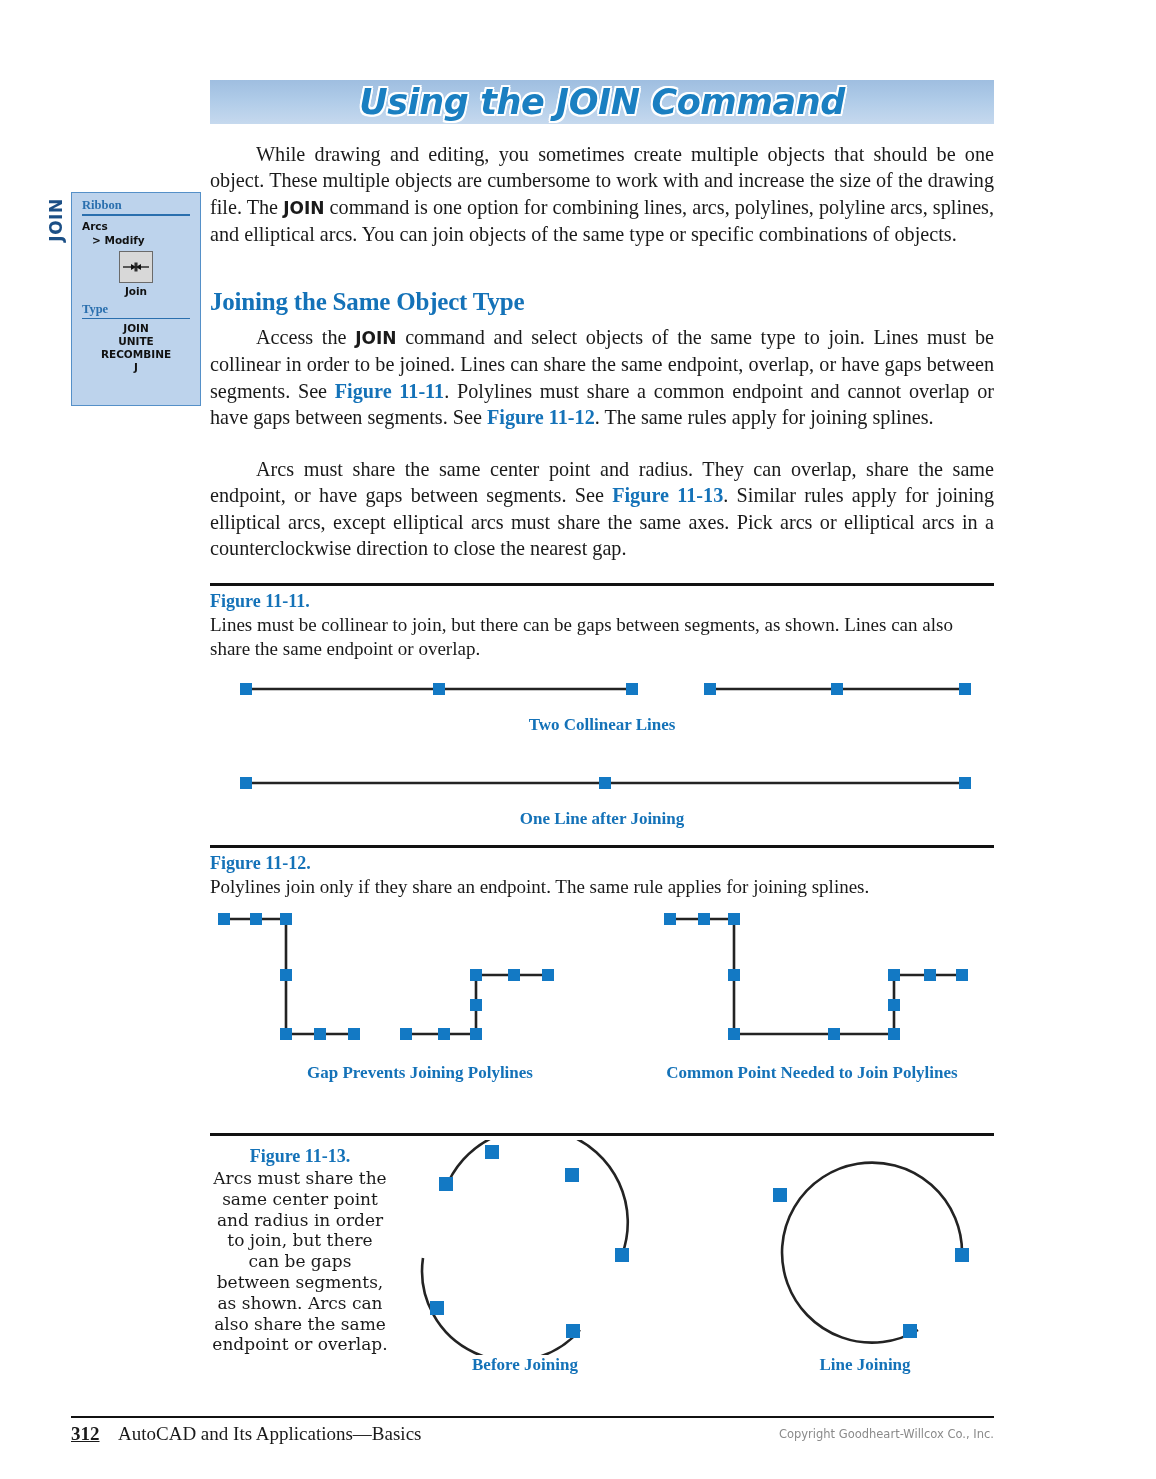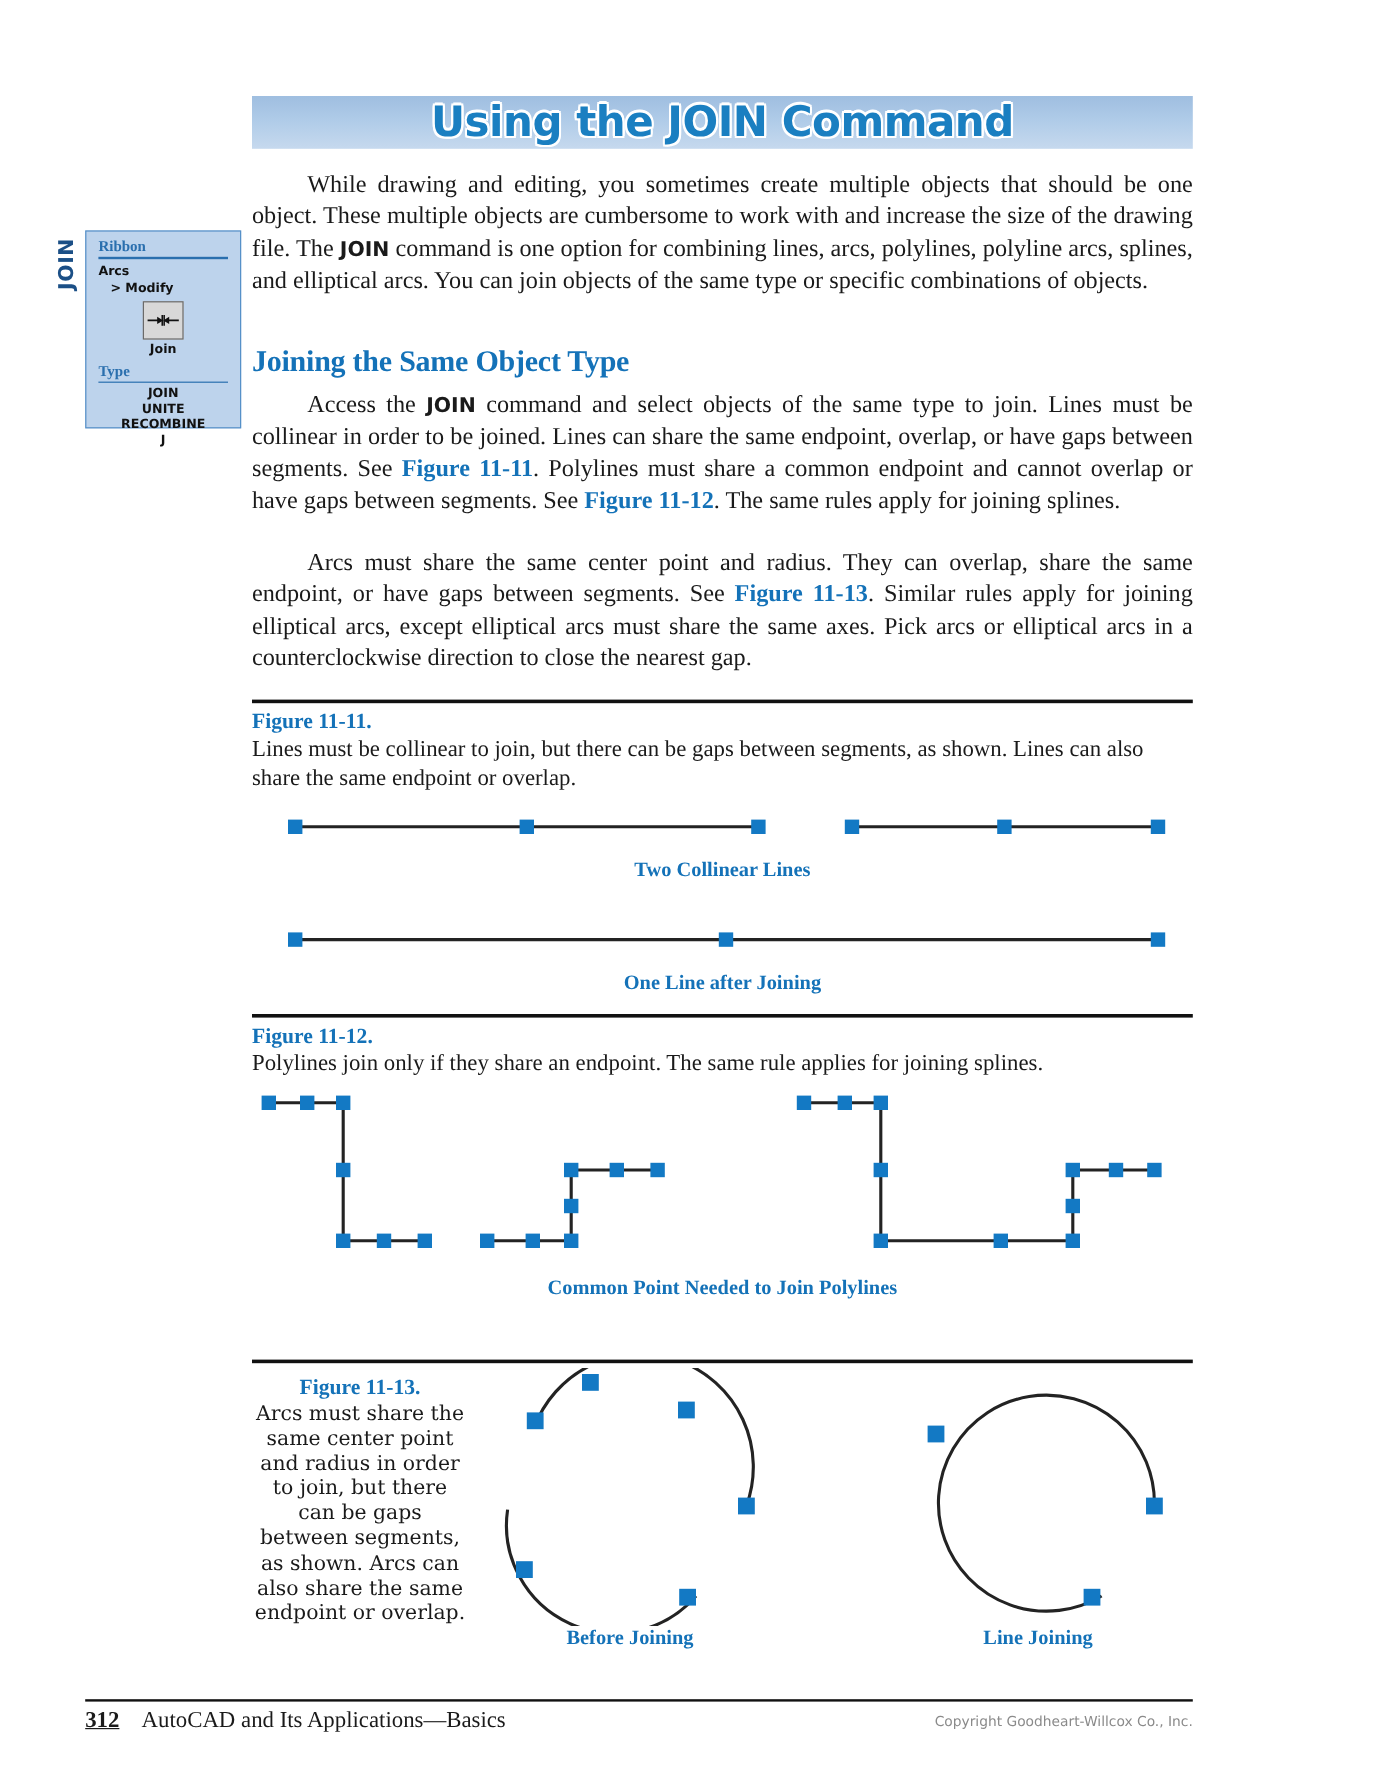--- a/index.html
+++ b/index.html
@@ -4,27 +4,27 @@
 <style>
   html,body{margin:0;padding:0;background:#fff;}
   body{width:1156px;height:1479px;position:relative;font-family:"Liberation Serif",serif;color:#1a1a1a;}
   .page{position:absolute;inset:0;}
 
   
   .banner{position:absolute;left:210px;top:80px;width:784px;height:44px;
     background:linear-gradient(180deg,#9fbee0 0%,#afcbe8 45%,#c6d9ee 100%);}
   .banner-title{position:absolute;left:210px;top:80px;width:784px;height:44px;
     display:flex;align-items:center;justify-content:center;
-    font-family:"DejaVu Sans",sans-serif;font-weight:bold;
+    font-family:"DejaVu Sans",sans-serif;font-weight:bold;font-style:italic;
     font-size:35px;letter-spacing:-0.4px;color:#1a7fc1;
     text-shadow:-1.6px -1.6px 0 #fff,1.6px -1.6px 0 #fff,-1.6px 1.6px 0 #fff,1.6px 1.6px 0 #fff,
                 0 -1.8px 0 #fff,0 1.8px 0 #fff,-1.8px 0 0 #fff,1.8px 0 0 #fff;}
 
   
-  .cmdbox{position:absolute;left:71px;top:192px;width:130px;height:165px;
+  .cmdbox{position:absolute;left:71px;top:192px;width:130px;height:214px;
     background:#bdd3ec;border:1px solid #5590c8;box-sizing:border-box;}
   .cmdtab{position:absolute;left:44px;top:190px;width:24px;height:60px;}
   .cmdtab span{position:absolute;left:-18px;top:20px;width:60px;text-align:center;
     font-family:"DejaVu Sans",sans-serif;font-weight:bold;font-size:17px;color:#1b4f86;
     transform:rotate(-90deg);transform-origin:center center;letter-spacing:0.5px;}
   .cmd-h{font-family:"Liberation Serif",serif;font-weight:bold;font-size:12.5px;color:#2a6fae;
     margin:5px 0 1px 10px;}
   .cmd-rule{height:1.6px;background:#2a6fae;margin:0 10px 3px 10px;}
   .cmd-line{font-family:"DejaVu Sans",sans-serif;font-weight:bold;font-size:10.5px;color:#111;
     margin-left:10px;line-height:14px;}
@@ -186,20 +186,21 @@
         <rect x="618" y="121" width="12" height="12"></rect>
         <rect x="678" y="121" width="12" height="12"></rect>
         <rect x="678" y="92" width="12" height="12"></rect>
         <rect x="678" y="62" width="12" height="12"></rect>
         <rect x="714" y="62" width="12" height="12"></rect>
         <rect x="746" y="62" width="12" height="12"></rect>
       </g>
     </svg>
 
     <div style="display:flex;margin-top:6px;">
+      <div class="art-label" style="flex:0 0 420px;">Gap Prevents Joining Polylines</div>
       <div class="art-label" style="flex:1;">Common Point Needed to Join Polylines</div>
     </div>
   </div>
 
   <div class="fig" style="top:1133px;">
     <div class="fig-rule"></div>
   </div>
 
   <div class="fig13-cap" style="top:1141px;text-align:center;">
     <div class="fig-num">Figure 11-13.</div>

